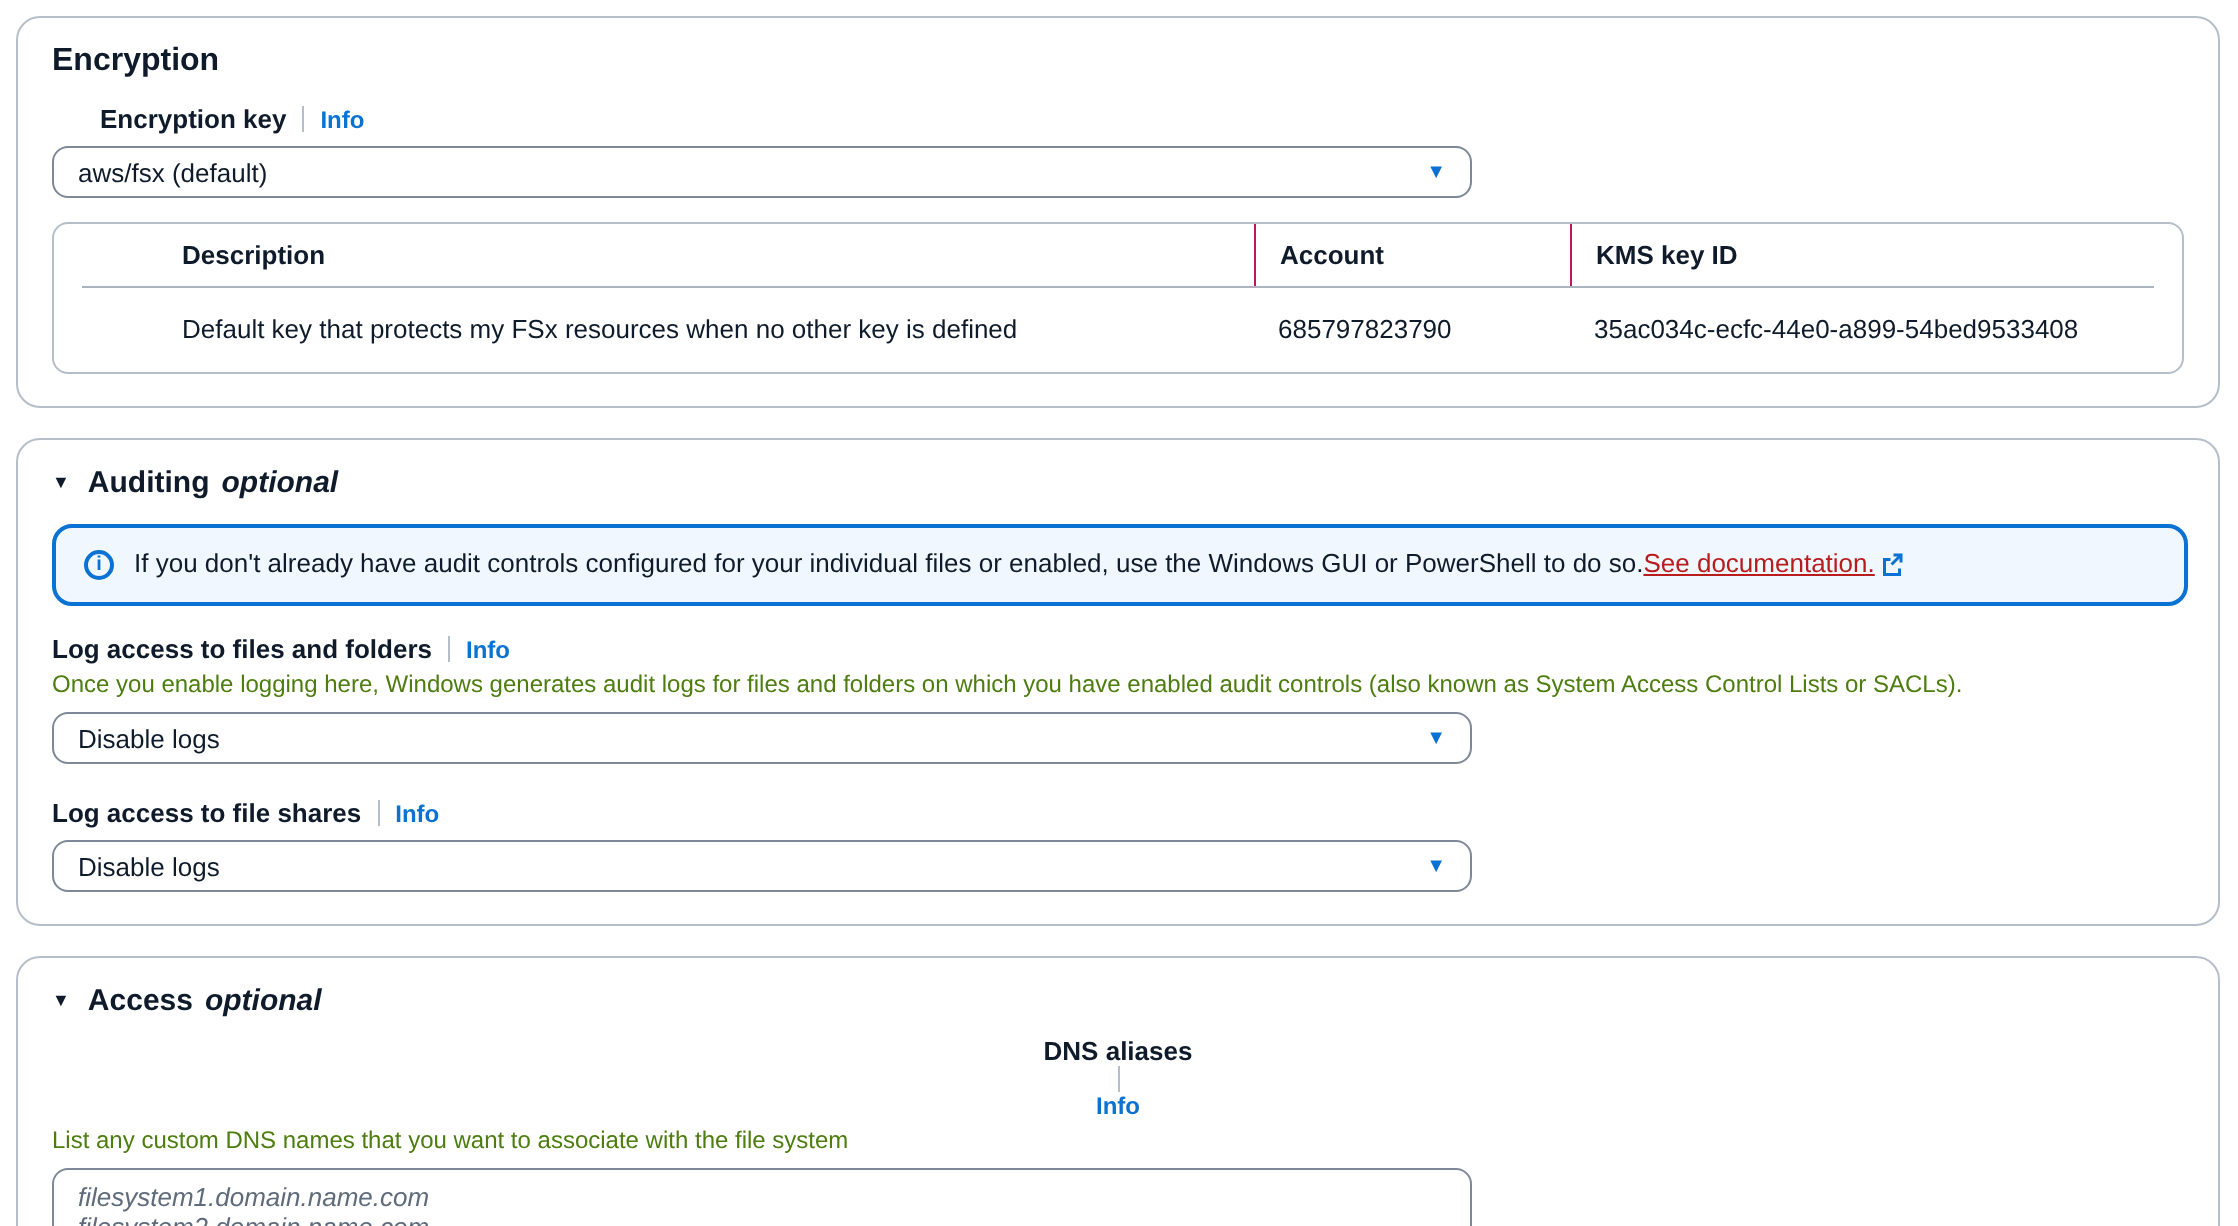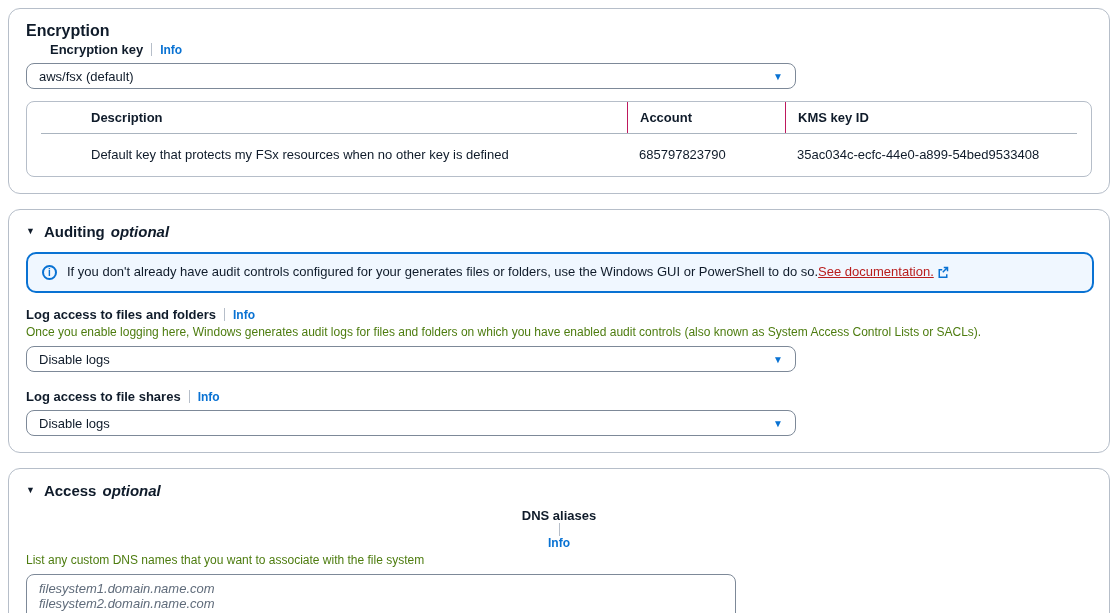--- a/index.html
+++ b/index.html
@@ -1,32 +1,32 @@
 <!DOCTYPE html>
 <html><head>
 <meta charset="utf-8">
 <style>
   * { margin:0; padding:0; box-sizing:border-box; }
   html,body { width:1119px; height:613px; background:#fff; overflow:hidden;
     font-family:"Liberation Sans", sans-serif; color:#0f1b2a; }
   .page { padding:8px 8px 0 8px; }
   .card { background:#fff; border:1px solid #b6bec9; border-radius:12px;
     padding:13px 17px 16px 17px; margin-bottom:15px; width:1102px; }
-  h2.card-title { font-size:16px; font-weight:700; margin-bottom:2px; }
+  h2.card-title { font-size:16px; font-weight:700; margin-bottom:12px; }
   .section-head { display:flex; align-items:center; gap:9px; font-size:15px;
     font-weight:700; margin-bottom:4px; cursor:pointer; }
   .caret-down { font-size:9px; color:#0f1b2a; transform:translateY(-1px); }
   .section-optional { font-style:italic; font-weight:700; margin-left:-3px; }
   .label-row { display:flex; align-items:center; margin-top:14px; }
   .label-row.first { margin-top:0;margin-left:24px; }
   .field-label { font-size:13px; font-weight:700; }
   .pipe { display:inline-block; width:1px; height:13px; background:#b6bec9; margin:0 8px; }
   .info-link { font-size:12px; font-weight:700; color:#0972d3; text-decoration:none; cursor:pointer; }
   .field-desc { font-size:12px; color:#4d7c0f; margin-top:3px; line-height:1.25; }
-  .select { width:770px; height:26px; border:1px solid #7d8998; border-radius:8px;
+  .select { width:710px; height:26px; border:1px solid #7d8998; border-radius:8px;
     display:flex; align-items:center; justify-content:space-between;
     padding:0 12px; margin-top:6px; font-size:13px; cursor:pointer; background:#fff; }
   .select .sel-caret { color:#0972d3; font-size:10px; }
   
   .mini-table { border:1px solid #b6bec9; border-radius:8px; margin-top:12px; overflow:hidden; }
   .mt-head { margin:0 14px; border-bottom:1px solid #aab4bf; display:flex; }
   .mt-row  { margin:0 14px; display:flex; }
   .mt-cell { font-size:13px; padding:8px 0 8px 2px; }
   .mt-head .mt-cell { font-weight:700; }
   .mt-row  .mt-cell { padding-top:13px; padding-bottom:14px; }
@@ -84,21 +84,21 @@
 
   <div class="card">
     <div class="section-head">
       <span class="caret-down">▼</span>
       <span>Auditing</span>
       <span class="section-optional">optional</span>
     </div>
 
     <div class="alert">
       <span class="info-circle">i</span>
-      <span><span>If you don't already have audit controls configured for your generates files or folders, use the Windows GUI or PowerShell to do so.</span><a class="alert-link">See documentation.</a><span class="ext-icon"><svg width="12" height="12" viewBox="0 0 16 16">
+      <span><span>If you don't already have audit controls configured for your individual files or enabled, use the Windows GUI or PowerShell to do so.</span><a class="alert-link">See documentation.</a><span class="ext-icon"><svg width="12" height="12" viewBox="0 0 16 16">
               <path d="M2 4h5v2H4v8h8v-3h2v5H2z" fill="#0972d3"></path>
               <path d="M9 1h6v6h-2V4.4L8.4 9 7 7.6 11.6 3H9z" fill="#0972d3"></path>
             </svg></span></span>
     </div>
 
     <div class="label-row">
       <span class="field-label">Log access to files and folders</span>
       <span class="pipe"></span>
       <a class="info-link">Info</a>
     </div>

